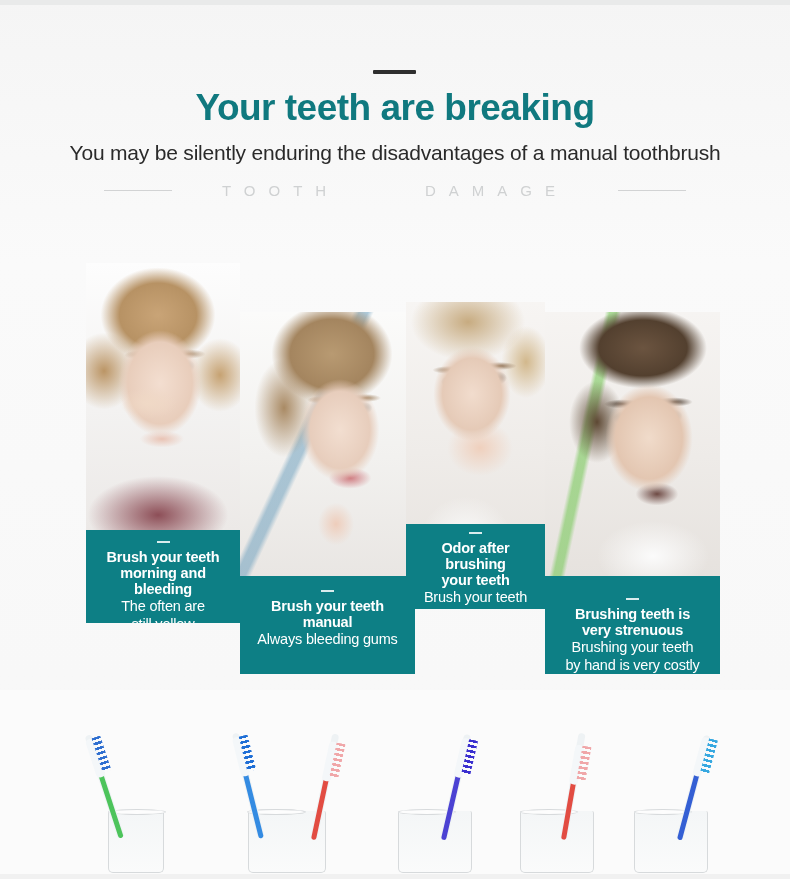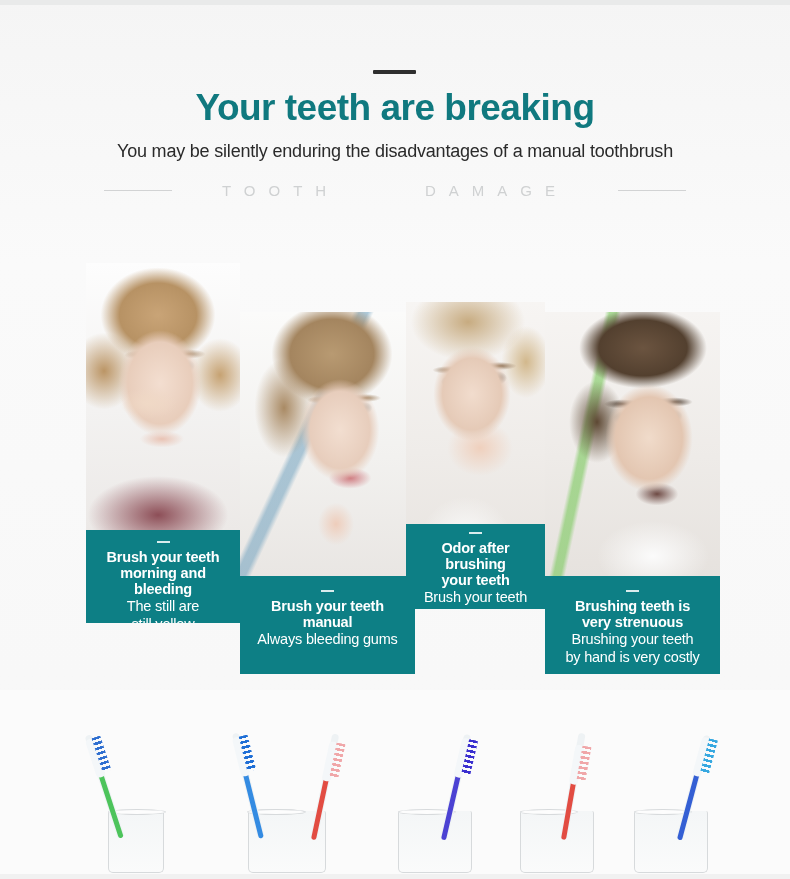--- a/index.html
+++ b/index.html
@@ -49,21 +49,21 @@
     font-size: 37px;
     font-weight: bold;
     color: #10797f;
     letter-spacing: -0.5px;
     line-height: 56px;
   }
   .page-subtitle {
     position: absolute;
     left: 0; top: 141px;
     width: 790px;
-    font-size: 18px;
+    font-size: 21px;
     color: #2a2a2a;
     letter-spacing: -0.2px;
   }
 
   
   .eyebrow {
     position: absolute;
     left: 0; top: 182px;
     width: 790px;
     display: flex;
@@ -232,21 +232,21 @@
                     radial-gradient(ellipse 70px 58px at 72px 52px, #c9a477 0%, #b79264 55%, rgba(183,146,100,0) 82%),
                     radial-gradient(ellipse 42px 48px at 18px 108px, #bb9565 0%, rgba(187,149,101,0) 80%),
                     radial-gradient(ellipse 38px 46px at 134px 112px, #c6a272 0%, rgba(198,162,114,0) 80%),
                     radial-gradient(ellipse 90px 50px at 72px 252px, #8d4e57 0%, rgba(141,78,87,0) 78%),
                     linear-gradient(180deg,#fdfdfd 0%,#f3f2f1 55%,#ece9e7 100%);">
       </div>
       <div class="caption" style="height:93px; padding-top:11px;">
         <div class="cap-dash"></div>
         <div class="cap-title">Brush your teeth</div>
         <div class="cap-title">morning and bleeding</div>
-        <div class="cap-sub">The still are</div>
+        <div class="cap-sub">The often are</div>
         <div class="cap-sub">still yellow</div>
       </div>
     </div>
 
     <div class="panel" style="left:240px; top:312px; width:175px; height:362px;">
       <div class="photo" style="height:264px;
                   background-image:
                     radial-gradient(ellipse 48px 62px at 100px 118px, #f2ded0 0%, #e7cdbc 62%, rgba(231,205,188,0) 82%),
                     radial-gradient(ellipse 11px 8px at 82px 98px, #7d8b93 0%, rgba(125,139,147,0) 76%),
                     radial-gradient(ellipse 11px 8px at 124px 96px, #7d8b93 0%, rgba(125,139,147,0) 76%),
@@ -298,21 +298,21 @@
                     radial-gradient(ellipse 13px 9px at 128px 104px, #7e8b8e 0%, rgba(126,139,142,0) 74%),
                     radial-gradient(ellipse 24px 6px at 78px 92px, #4b3a2c 0%, rgba(75,58,44,0) 78%),
                     radial-gradient(ellipse 24px 6px at 129px 90px, #4b3a2c 0%, rgba(75,58,44,0) 78%),
                     radial-gradient(ellipse 26px 14px at 112px 182px, #6e4a44 0%, rgba(110,74,68,0) 82%),
                     radial-gradient(ellipse 76px 48px at 98px 36px, #6b5440 0%, #53402f 58%, rgba(83,64,47,0) 84%),
                     radial-gradient(ellipse 34px 50px at 52px 110px, #5d4833 0%, rgba(93,72,51,0) 82%),
                     radial-gradient(ellipse 70px 44px at 108px 244px, #fbfbfb 0%, rgba(251,251,251,0) 80%),
                     linear-gradient(102deg, rgba(255,255,255,0) 26%, rgba(120,200,90,.6) 28%, rgba(120,200,90,.6) 31%, rgba(255,255,255,0) 33%),
                     linear-gradient(180deg,#f6f4f2 0%,#eeebe8 55%,#e6e2de 100%);">
       </div>
-      <div class="caption" style="height:98px; padding-top:14px;">
+      <div class="caption" style="height:98px; padding-top:22px;">
         <div class="cap-dash"></div>
         <div class="cap-title">Brushing teeth is</div>
         <div class="cap-title">very strenuous</div>
         <div class="cap-sub">Brushing your teeth</div>
         <div class="cap-sub">by hand is very costly</div>
       </div>
     </div>
 
   </div>
 

